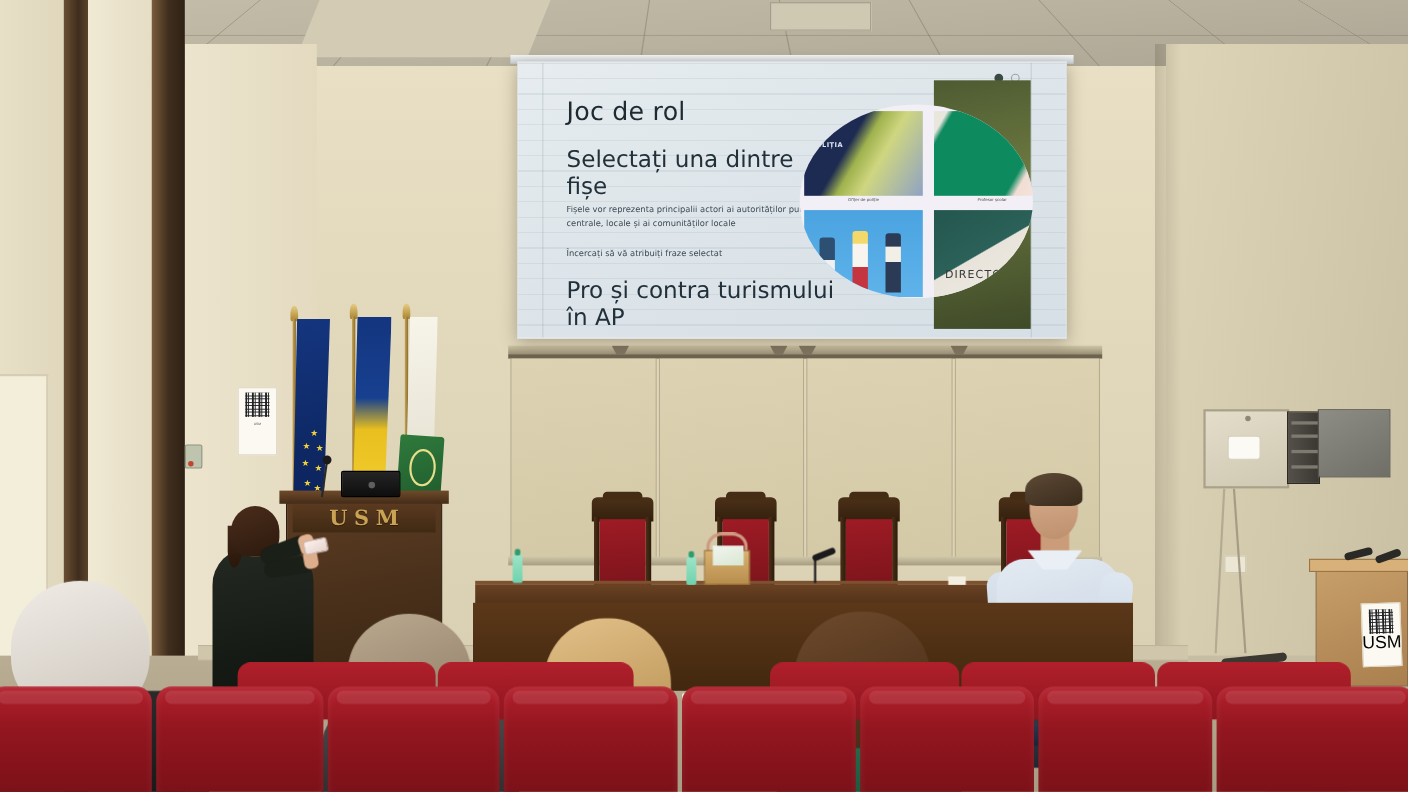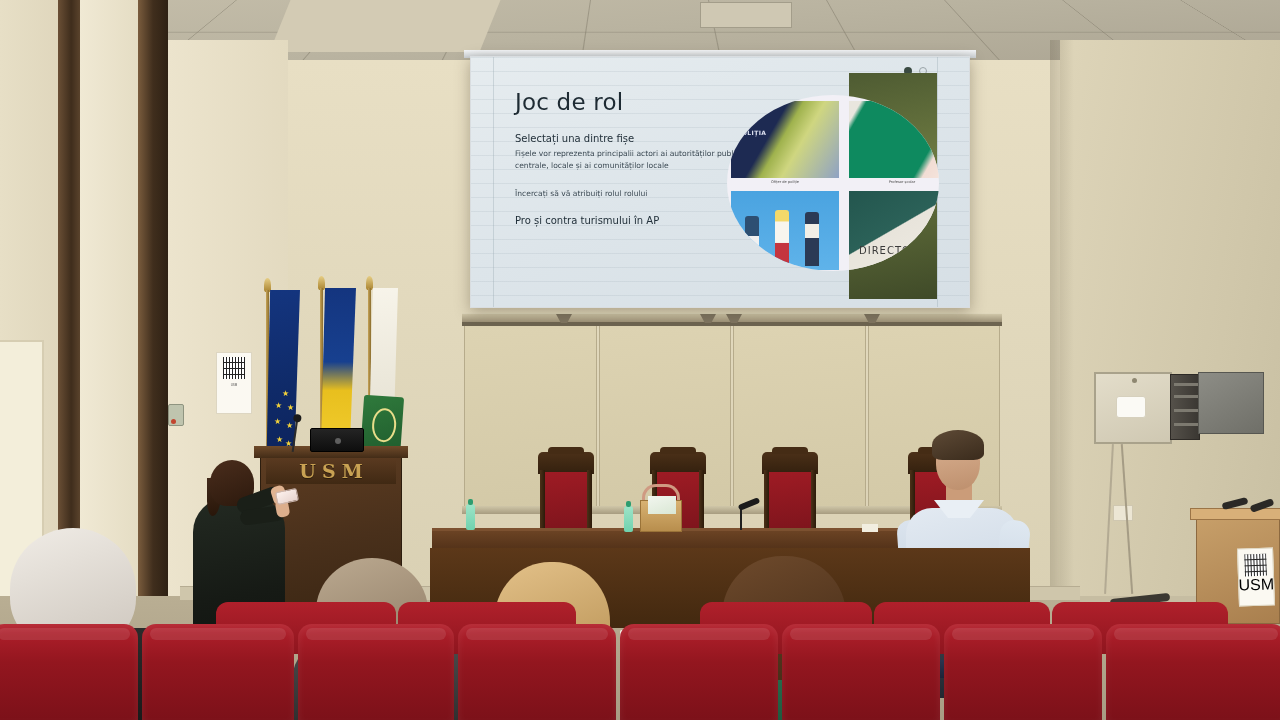--- a/index.html
+++ b/index.html
@@ -227,21 +227,21 @@
   .dot { width:8px; height:8px; border-radius:50%; }
   .dot.filled { background:#3a4a42; }
   .dot.hollow { background:transparent; border:1.4px solid #9aa4a8; }
 
   .slide-body { position:absolute; left:44px; top:32px; width:250px; }
   .slide-h1 {
     font-size:23px; font-weight:400; color:#1e2b33; letter-spacing:.2px;
     margin-bottom:18px; font-family:"DejaVu Sans", sans-serif;
   }
   .slide-h2 {
-    font-size:10px; font-weight:400; color:#22303a; margin-bottom:4px;
+    font-size:21px; font-weight:400; color:#22303a; margin-bottom:4px;
     font-family:"DejaVu Sans", sans-serif;
   }
   .slide-p {
     font-size:7.6px; line-height:1.55; color:#3c4a54; margin-bottom:16px;
     font-family:"DejaVu Sans", sans-serif;
   }
   .slide-sec { margin-bottom:2px; }
 
   
   .collage {
@@ -651,21 +651,21 @@
 
       <div class="slide-body">
         <div class="slide-h1">Joc de rol</div>
 
         <div class="slide-sec">
           <div class="slide-h2">Selectați una dintre fișe</div>
           <div class="slide-p">Fișele vor reprezenta principalii actori ai autorităților publice centrale, locale și ai comunităților locale</div>
         </div>
 
         <div class="slide-sec">
-          <div class="slide-p">Încercați să vă atribuiți rolul rolului</div>
+          <div class="slide-p">Încercați să vă atribuiți fraze selectat</div>
         </div>
 
         <div class="slide-sec">
           <div class="slide-h2">Pro și contra turismului în AP</div>
         </div>
       </div>
 
       <div class="collage">
         <div class="collage-bgphoto"></div>
         <div class="collage-oval">

